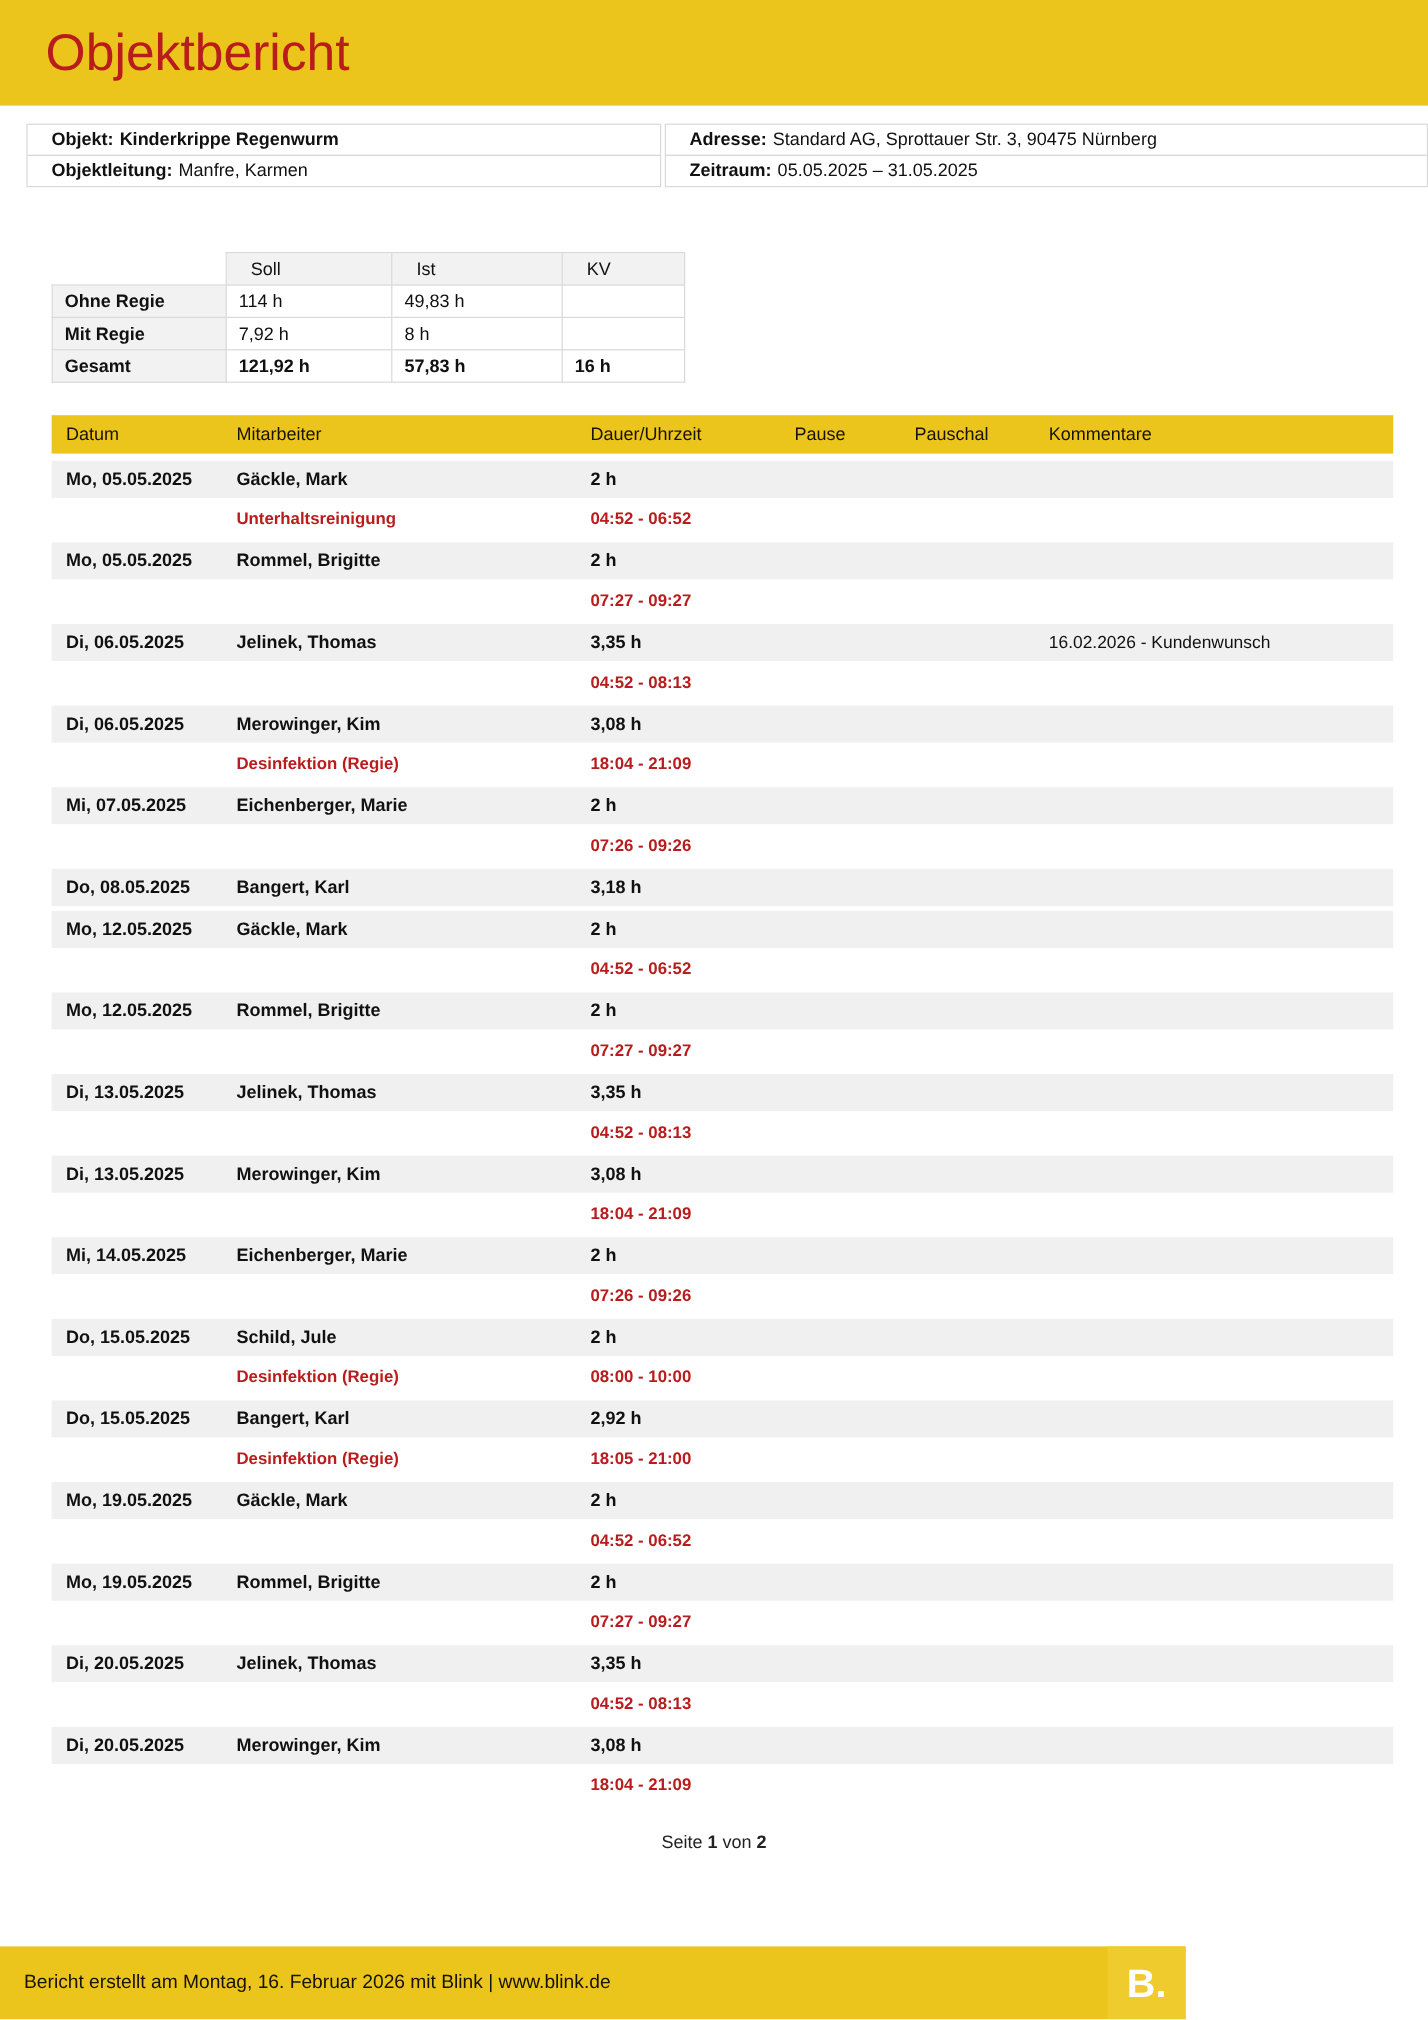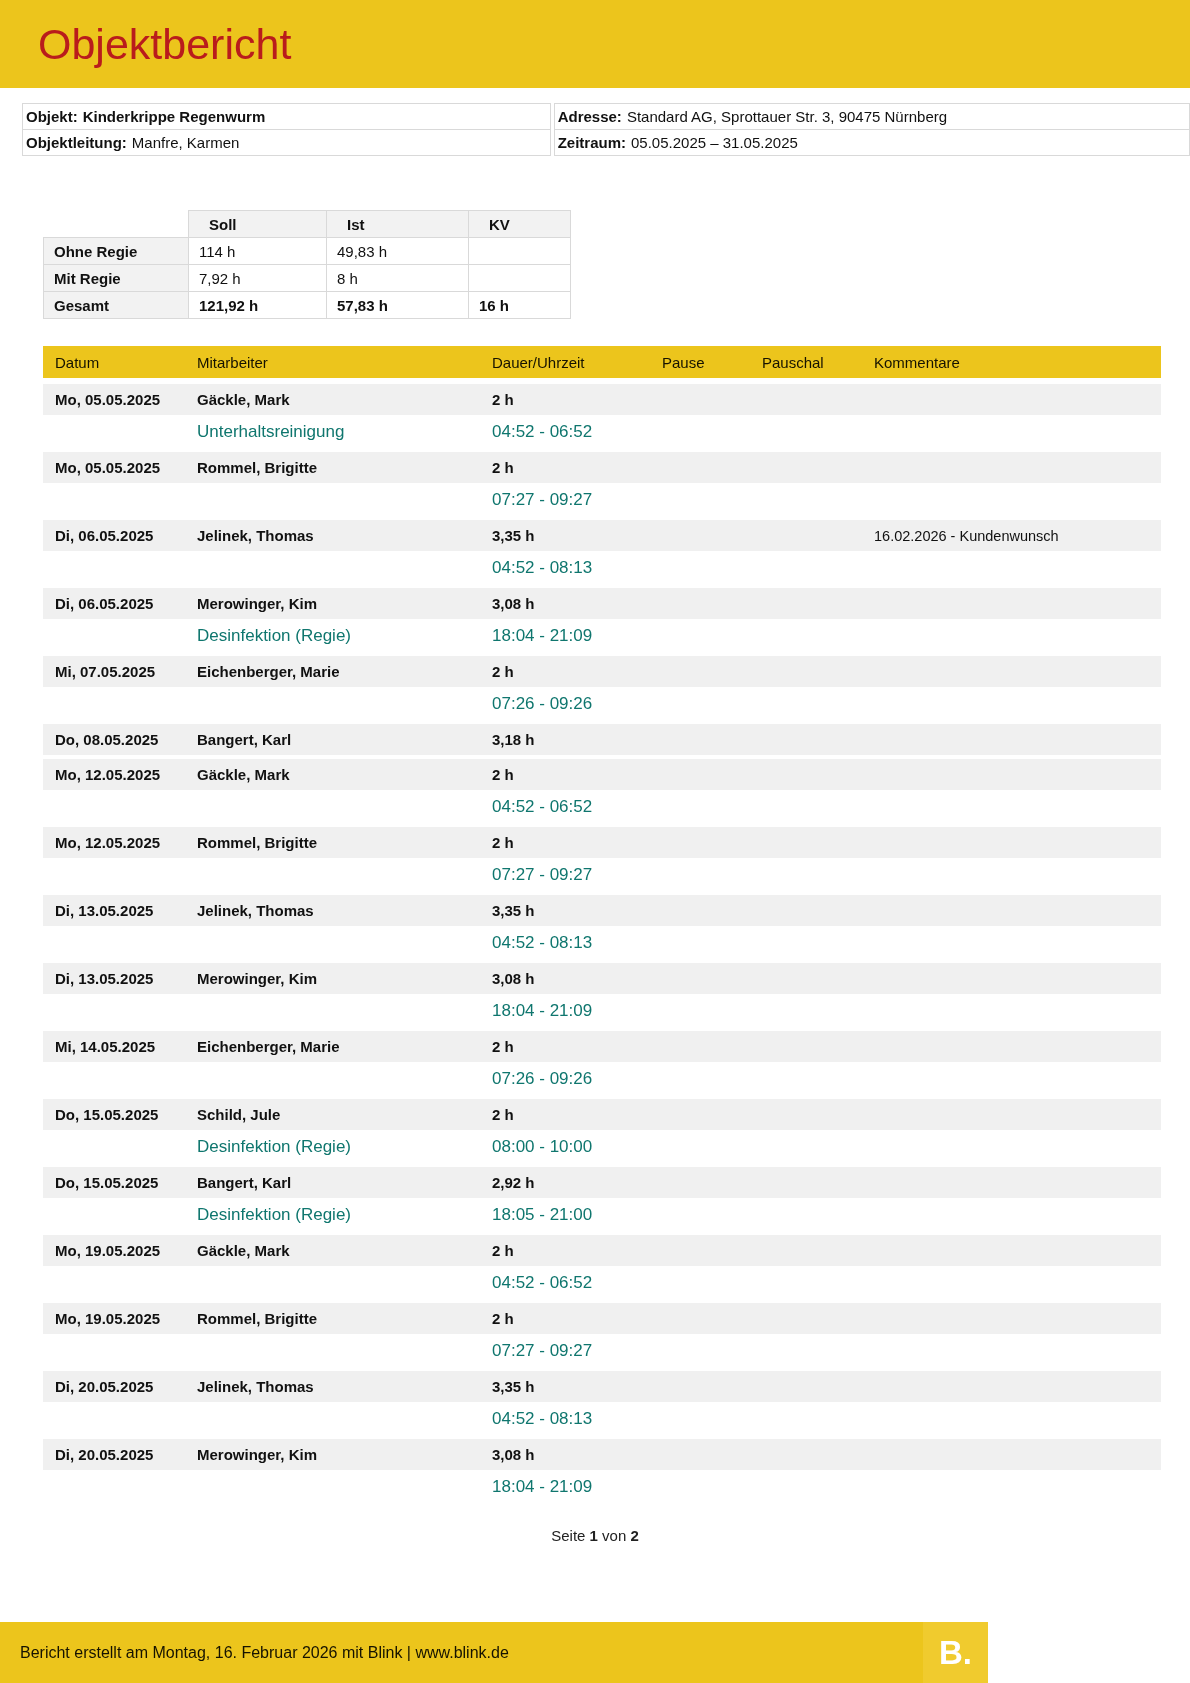--- a/index.html
+++ b/index.html
@@ -23,52 +23,52 @@
   .band{height:88px;background:var(--yellow);display:flex;align-items:center;}
   .band h1{margin:0 0 0 38px;font-size:43px;font-weight:400;color:#b91c1c;letter-spacing:0;}
 
   
   .info{display:flex;margin:15px 0 0 22px;align-items:flex-start;}
   .info-col{display:flex;flex-direction:column;}
   .info-col.left{width:550px;}
   .info-col.right{width:662px;margin-left:3px;}
   .info-cell{
     box-sizing:border-box;height:27px;border:1px solid var(--border-gray);
-    margin-top:-1px;display:flex;align-items:center;padding-left:3px;
+    margin-top:-1px;display:flex;align-items:center;padding-left:20px;
     font-size:15px;background:#fff;white-space:nowrap;
   }
   .info-cell:first-child{margin-top:0;}
   .info-cell .lbl{font-weight:bold;margin-right:5px;}
   .info-cell .val{font-weight:normal;}
   .info-cell .val.bold{font-weight:bold;}
 
   
   table.summary{border-collapse:collapse;margin:54px 0 0 43px;font-size:15px;table-layout:fixed;}
   table.summary th,table.summary td{
     box-sizing:border-box;border:1px solid var(--border-gray);
     height:27px;padding:0 8px 0 10px;text-align:left;vertical-align:middle;font-weight:normal;
   }
-  table.summary th{background:var(--cell-gray);font-weight:bold;padding-left:20px;}
+  table.summary th{background:var(--cell-gray);font-weight:normal;padding-left:20px;}
   table.summary th.corner{border:none;background:transparent;}
   table.summary td.rowlabel{background:var(--cell-gray);font-weight:bold;}
   table.summary tr.total td{font-weight:bold;}
   table.summary col.c0{width:145px;}
   table.summary col.c1{width:138px;}
   table.summary col.c2{width:142px;}
   table.summary col.c3{width:102px;}
 
   
   .worklog{margin:27px 0 0 43px;width:1118px;}
   .wl-grid{display:grid;grid-template-columns:142px 295px 170px 100px 112px 1fr;align-items:center;}
   .wl-grid > div{padding-left:12px;overflow:hidden;white-space:nowrap;}
   .wl-header{height:32px;background:var(--yellow);font-size:15px;color:#161300;}
   .wl-row.main{height:31px;background:var(--row-gray);margin-top:4px;font-size:15px;}
   .wl-row.main > .b{font-weight:bold;}
   .wl-row.main > .comment{font-weight:normal;font-size:14.5px;}
-  .wl-row.sub{height:33px;background:#ffffff;font-size:17px;color:#0f766e;}
+  .wl-row.sub{height:33px;background:#ffffff;font-size:14px;color:#b91c1c;font-weight:bold;}
   .wl-body > .wl-row.main:first-child{margin-top:6px;}
 
   
   .page-indicator{margin-top:24px;text-align:center;font-size:15px;color:#222;}
   .page-indicator .num{font-weight:bold;}
 
   
   .footer{
     position:absolute;left:0;bottom:0;width:988px;height:61px;
     background:var(--yellow);display:flex;align-items:center;

